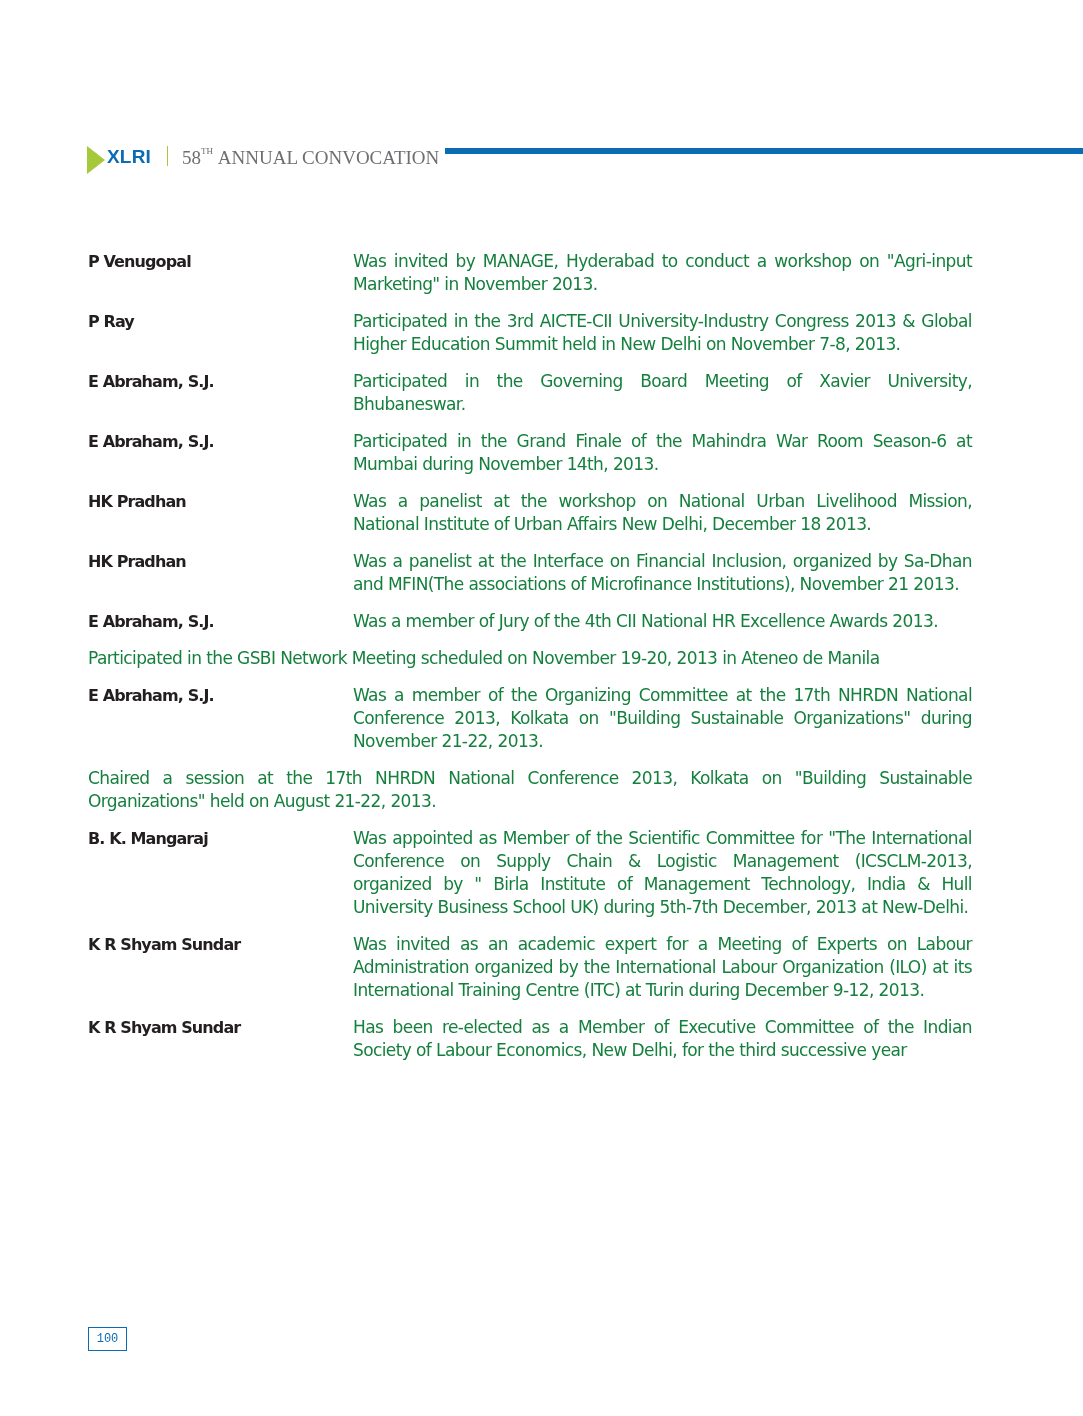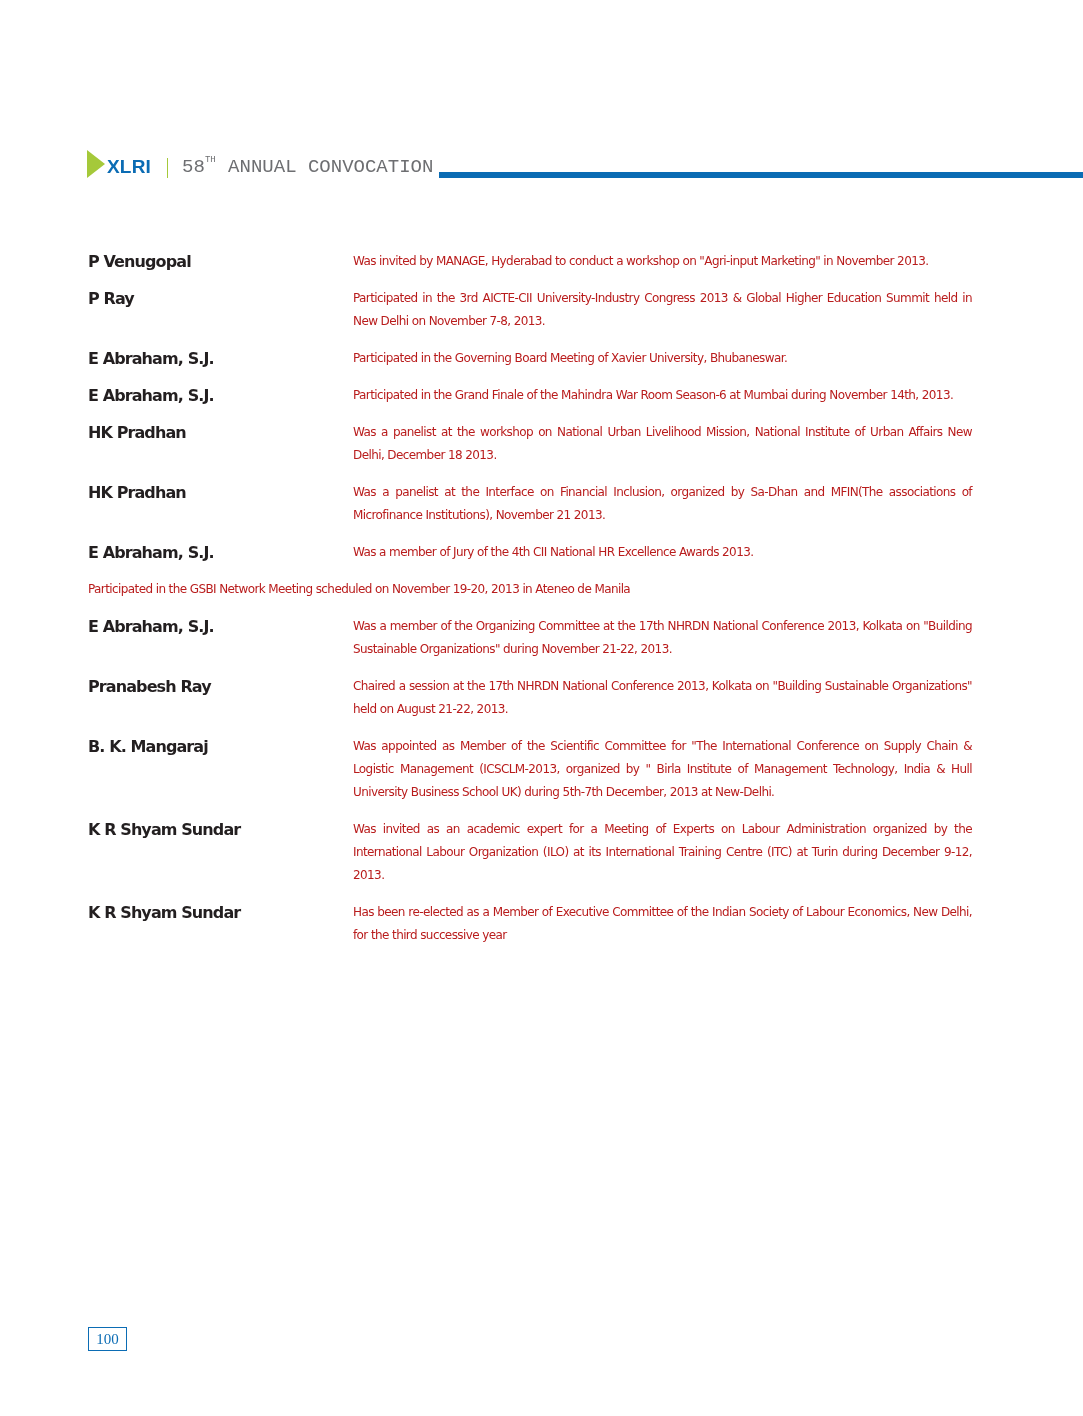--- a/index.html
+++ b/index.html
@@ -15,21 +15,21 @@
       font-family: "Liberation Sans", sans-serif;
       color: #231f20;
     }
     .header {
       position: absolute;
       left: 87px;
       top: 146px;
       width: 996px;
       height: 32px;
       display: flex;
-      align-items: flex-end;
+      align-items: flex-start;
     }
     .logo-arrow {
       width: 0;
       height: 0;
       border-top: 14px solid transparent;
       border-bottom: 14px solid transparent;
       border-left: 18px solid #a5c93a;
       margin-right: 2px;
     }
     .logo-text {
@@ -39,21 +39,21 @@
       color: #0b6cb4;
       letter-spacing: 0.2px;
     }
     .header-sep {
       width: 1px;
       height: 20px;
       background: #a5c93a;
       margin: 0 14px 0 16px;
     }
     .conv-title {
-      font-family: Liberation Mono, monospace;
+      font-family: Liberation Serif, serif;
       font-size: 19px;
       color: #6d6e71;
       font-weight: normal;
       white-space: nowrap;
     }
     .conv-title sup {
       font-size: 9px;
       vertical-align: 10px;
       margin-right: 1px;
     }
@@ -80,36 +80,36 @@
       font-family: "DejaVu Sans", sans-serif;
       font-weight: bold;
       font-size: 16px;
       letter-spacing: -0.9px;
       line-height: 23px;
       color: #231f20;
     }
     .entry-desc {
       flex: 1;
       font-family: "DejaVu Sans", sans-serif;
-      font-size: 12px;
+      font-size: 17px;
       letter-spacing: -0.6px;
       line-height: 23px;
       text-align: justify;
-      color: #b91c1c;
+      color: #15803d;
     }
     .page-number {
       position: absolute;
       left: 88px;
       top: 1327px;
       width: 39px;
       height: 24px;
       border: 1px solid #0b6cb4;
       box-sizing: border-box;
-      font-family: Liberation Serif, serif;
-      font-size: 15px;
+      font-family: Liberation Mono, monospace;
+      font-size: 12px;
       color: #0b6cb4;
       text-align: center;
       line-height: 22px;
     }
   </style>
 </head>
 <body>
 
 <div class="header">
   <span class="logo-arrow"></span>
@@ -149,21 +149,20 @@
     <div class="entry-desc">Was a member of Jury of the 4th CII National HR Excellence Awards 2013.</div>
   </div>
   <div class="entry">
     <div class="entry-desc">Participated in the GSBI Network Meeting scheduled on November 19-20, 2013 in Ateneo de Manila</div>
   </div>
   <div class="entry">
     <div class="entry-name">E Abraham, S.J.</div>
     <div class="entry-desc">Was a member of the Organizing Committee at the  17th NHRDN National Conference 2013, Kolkata on "Building Sustainable Organizations" during November  21-22, 2013.</div>
   </div>
   <div class="entry">
-    <div class="entry-name">Pranabesh Ray</div>
     <div class="entry-desc">Chaired a session  at the 17th  NHRDN National Conference 2013, Kolkata on "Building Sustainable Organizations" held on August  21-22, 2013.</div>
   </div>
   <div class="entry">
     <div class="entry-name">B. K. Mangaraj</div>
     <div class="entry-desc">Was appointed as Member of the Scientific Committee for "The International Conference on Supply Chain &amp; Logistic Management (ICSCLM-2013, organized by " Birla Institute of Management Technology, India &amp; Hull University Business School UK) during 5th-7th December, 2013 at New-Delhi.</div>
   </div>
   <div class="entry">
     <div class="entry-name">K R Shyam Sundar</div>
     <div class="entry-desc">Was invited as an academic expert for a Meeting of Experts on Labour Administration organized by the International Labour Organization (ILO) at its International Training Centre (ITC) at Turin during December 9-12, 2013.</div>
   </div>

